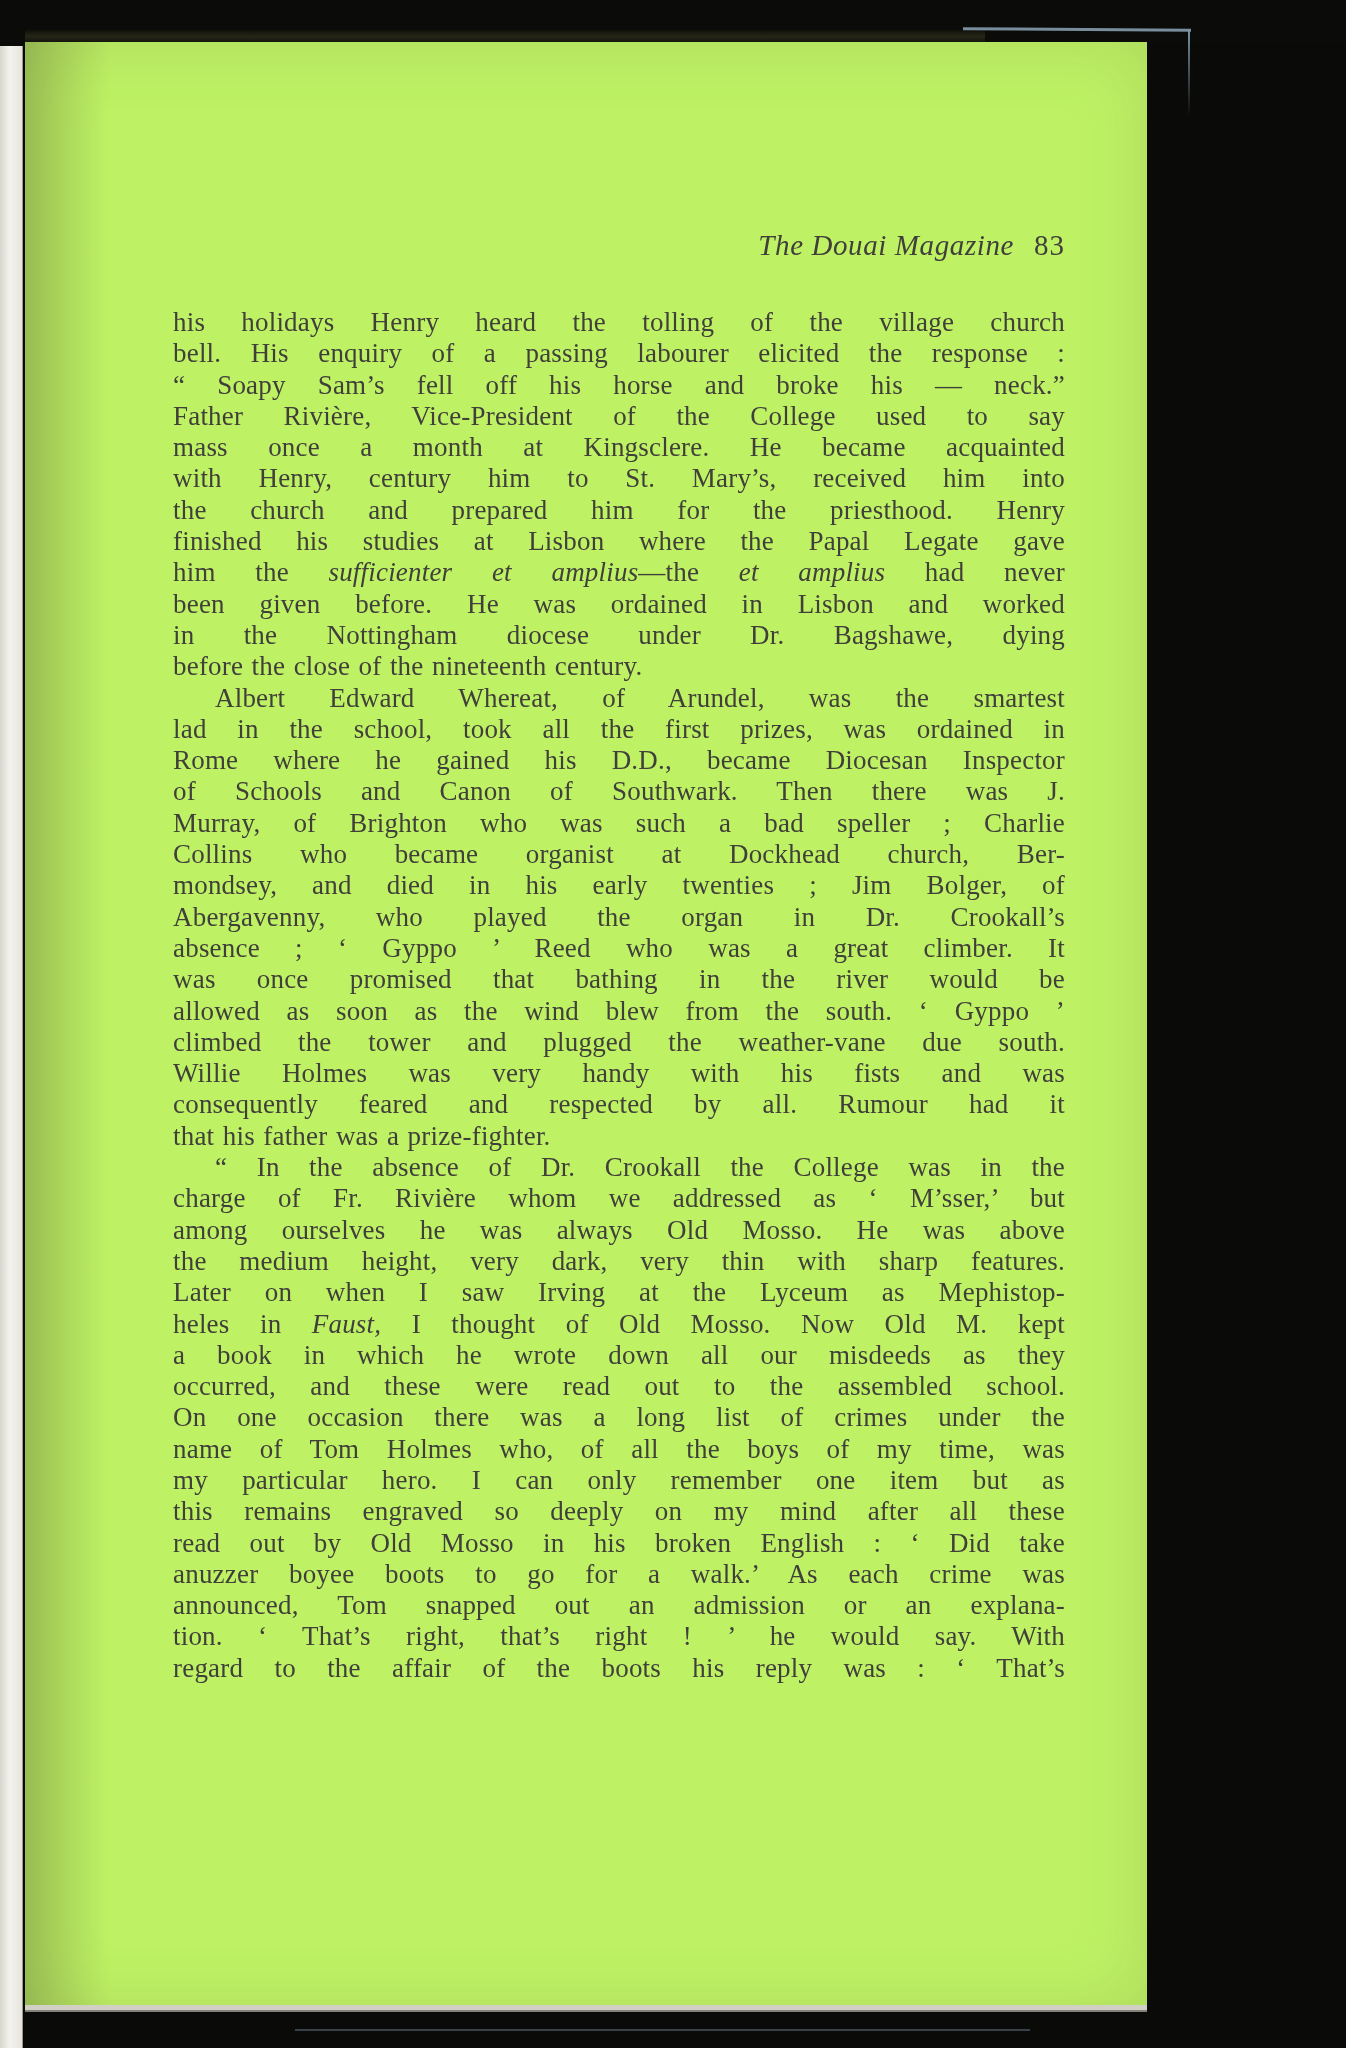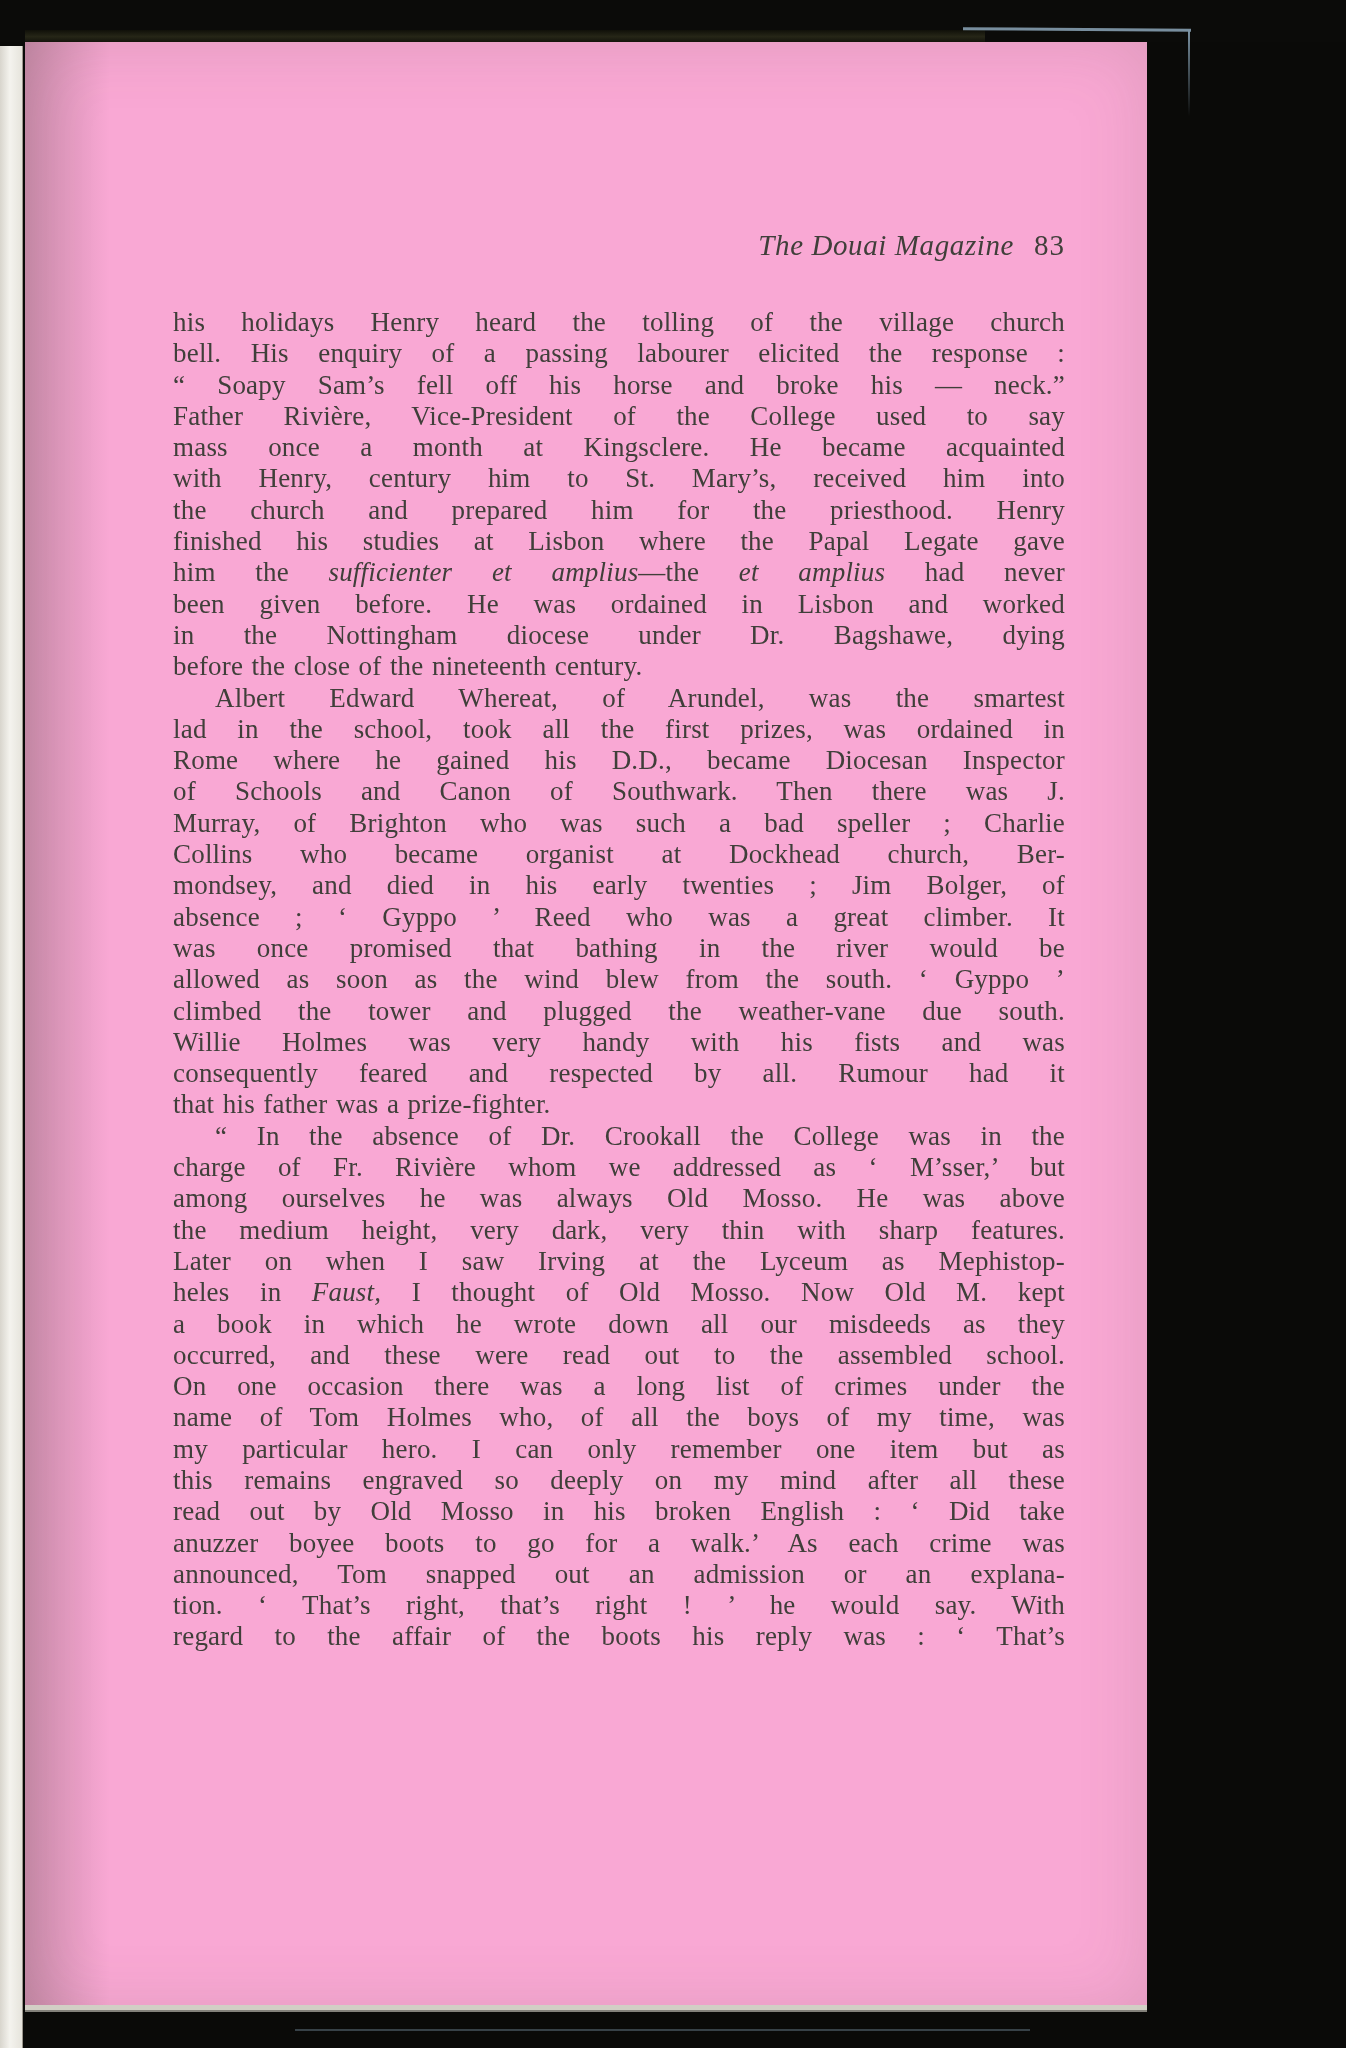--- a/index.html
+++ b/index.html
@@ -39,21 +39,21 @@
   
   #facing-page-edge {
     position: absolute; left: 0; top: 46px; width: 22px; height: 2002px;
     background: linear-gradient(90deg, #d8d5cd, #f4f3ee 45%, #e6e4dc);
     border-right: 1px solid #9a968c;
   }
 
   
   #page {
     position: absolute; left: 25px; top: 42px; width: 1122px; height: 1970px;
-    background: #f9a8d4;
+    background: #bef264;
     box-shadow: inset 0 0 70px rgba(85, 80, 62, 0.16);
   }
   #page::before { 
     content: ''; position: absolute; left: 0; top: 0; bottom: 0; width: 85px;
     background: linear-gradient(90deg, rgba(45,42,32,.22), rgba(45,42,32,0));
   }
   #page::after { 
     content: ''; position: absolute; left: 0; bottom: 0; width: 100%; height: 5px;
     background: #d2cfc5;
     border-bottom: 2px solid #83817a;
@@ -122,20 +122,21 @@
           <div class="line">been given before.  He was ordained in Lisbon and worked</div>
           <div class="line">in the Nottingham diocese under Dr. Bagshawe, dying</div>
           <div class="line nj">before the close of the nineteenth century.</div>
           <div class="line ind">Albert Edward Whereat, of Arundel, was the smartest</div>
           <div class="line">lad in the school, took all the first prizes, was ordained in</div>
           <div class="line">Rome where he gained his D.D., became Diocesan Inspector</div>
           <div class="line">of Schools and Canon of Southwark.  Then there was J.</div>
           <div class="line">Murray, of Brighton who was such a bad speller ;  Charlie</div>
           <div class="line">Collins who became organist at Dockhead church, Ber-</div>
           <div class="line">mondsey, and died in his early twenties ;  Jim Bolger, of</div>
+          <div class="line">Abergavenny, who played the organ in Dr. Crookall’s</div>
           <div class="line">absence ;  ‘ Gyppo ’ Reed who was a great climber.  It</div>
           <div class="line">was once promised that bathing in the river would be</div>
           <div class="line">allowed as soon as the wind blew from the  south.  ‘ Gyppo ’</div>
           <div class="line">climbed the tower and plugged the weather-vane due south.</div>
           <div class="line">Willie Holmes was very handy with his fists and was</div>
           <div class="line">consequently feared and respected by all.  Rumour had it</div>
           <div class="line nj">that his father was a prize-fighter.</div>
           <div class="line ind">“ In the absence of Dr. Crookall the College was in the</div>
           <div class="line">charge of Fr. Rivière whom we addressed as ‘ M’sser,’ but</div>
           <div class="line">among ourselves he was always Old Mosso.  He was above</div>

